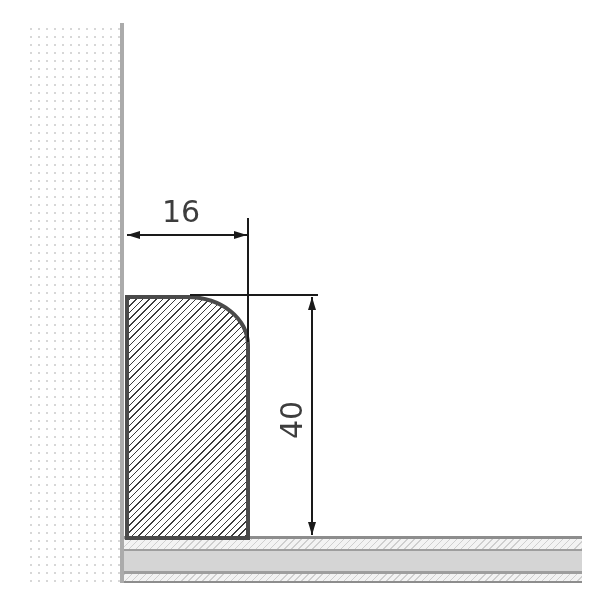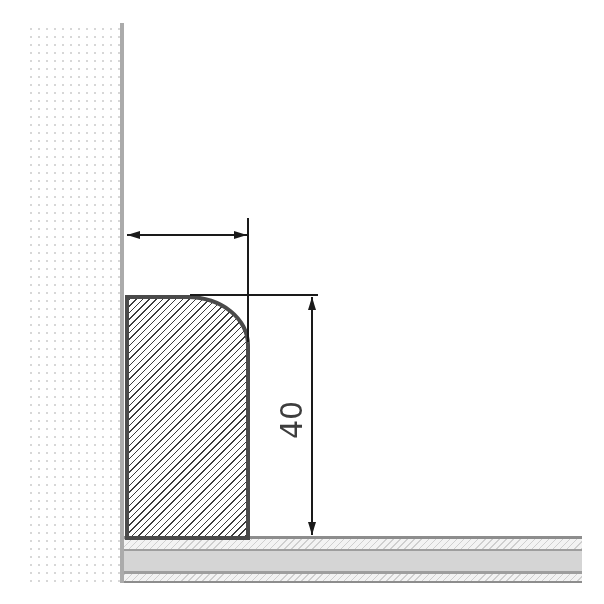--- a/index.html
+++ b/index.html
@@ -144,20 +144,21 @@
     <div class="f-hatch-top"></div>
     <div class="f-line"></div>
     <div class="f-core"></div>
     <div class="f-line"></div>
     <div class="f-hatch-bottom"></div>
     <div class="f-border"></div>
   </div>
 
   <div class="profile"></div>
 
+  <div class="dim-label label-width">16</div>
   <div class="dim-line-h"></div>
   <div class="arrow arrow-left"></div>
   <div class="arrow arrow-right"></div>
   <div class="ext-line-v"></div>
 
   <div class="dim-label label-height">40</div>
   <div class="dim-line-v"></div>
   <div class="arrow arrow-up"></div>
   <div class="arrow arrow-down"></div>
   <div class="ext-line-h"></div>

